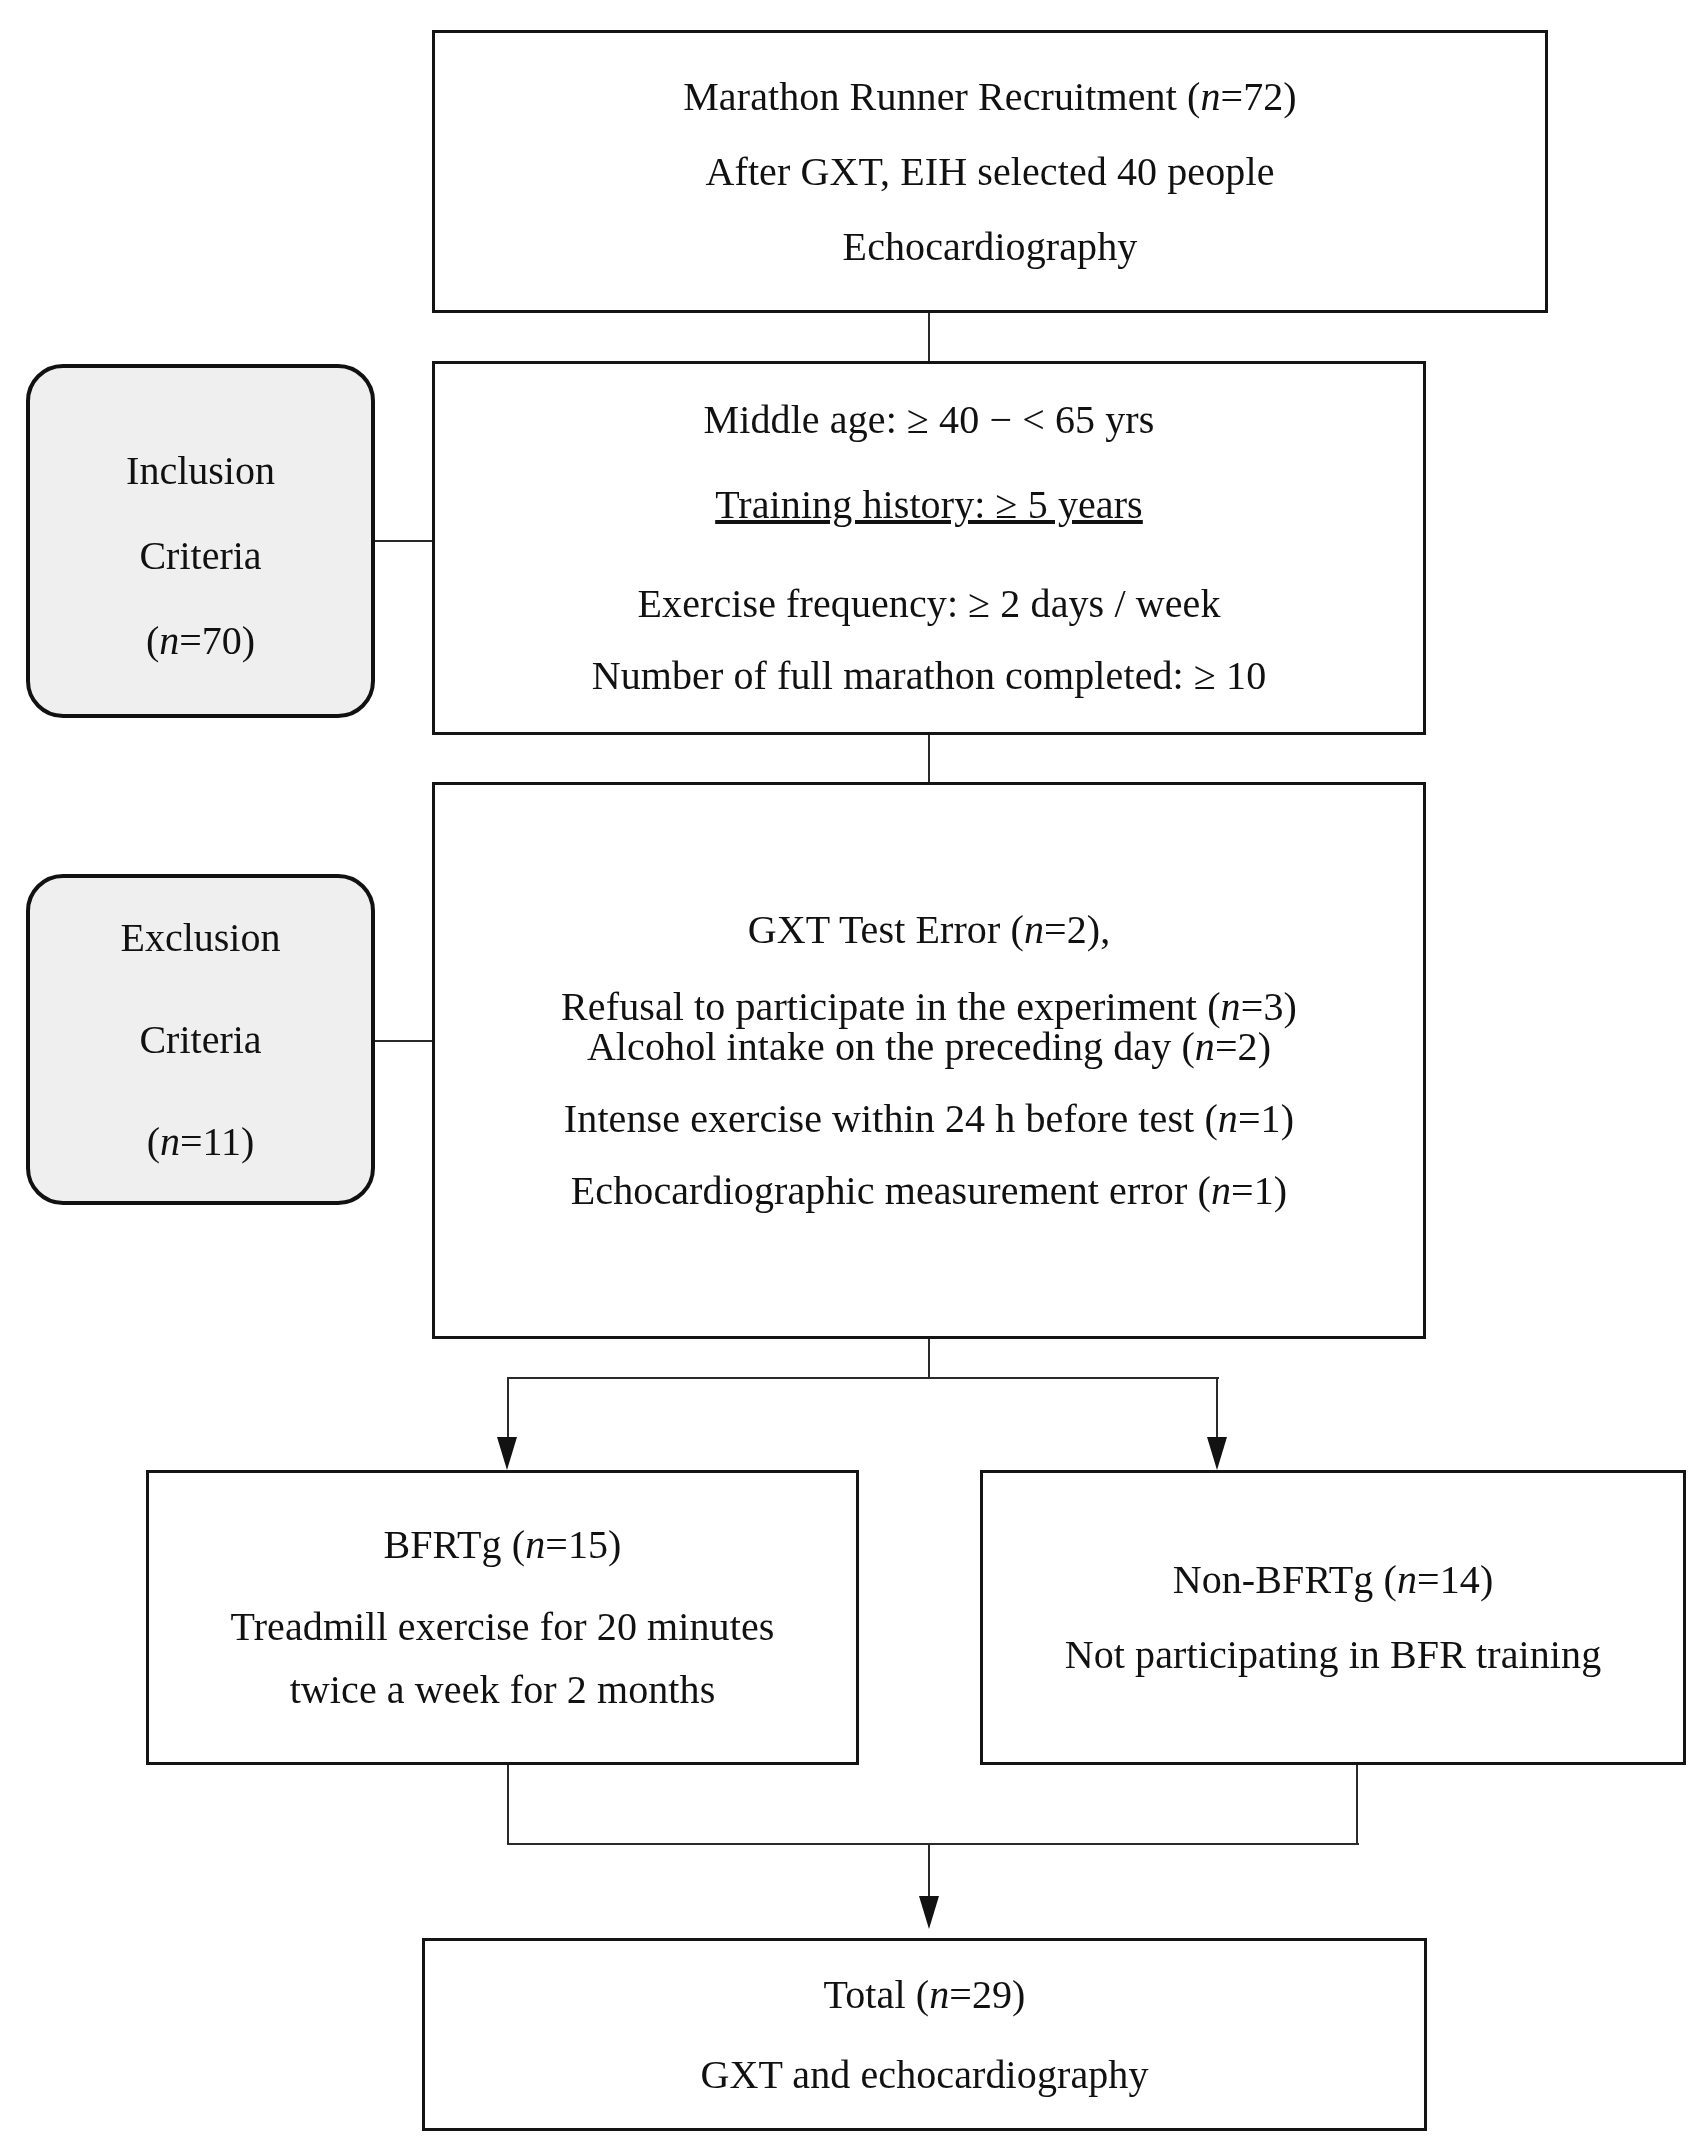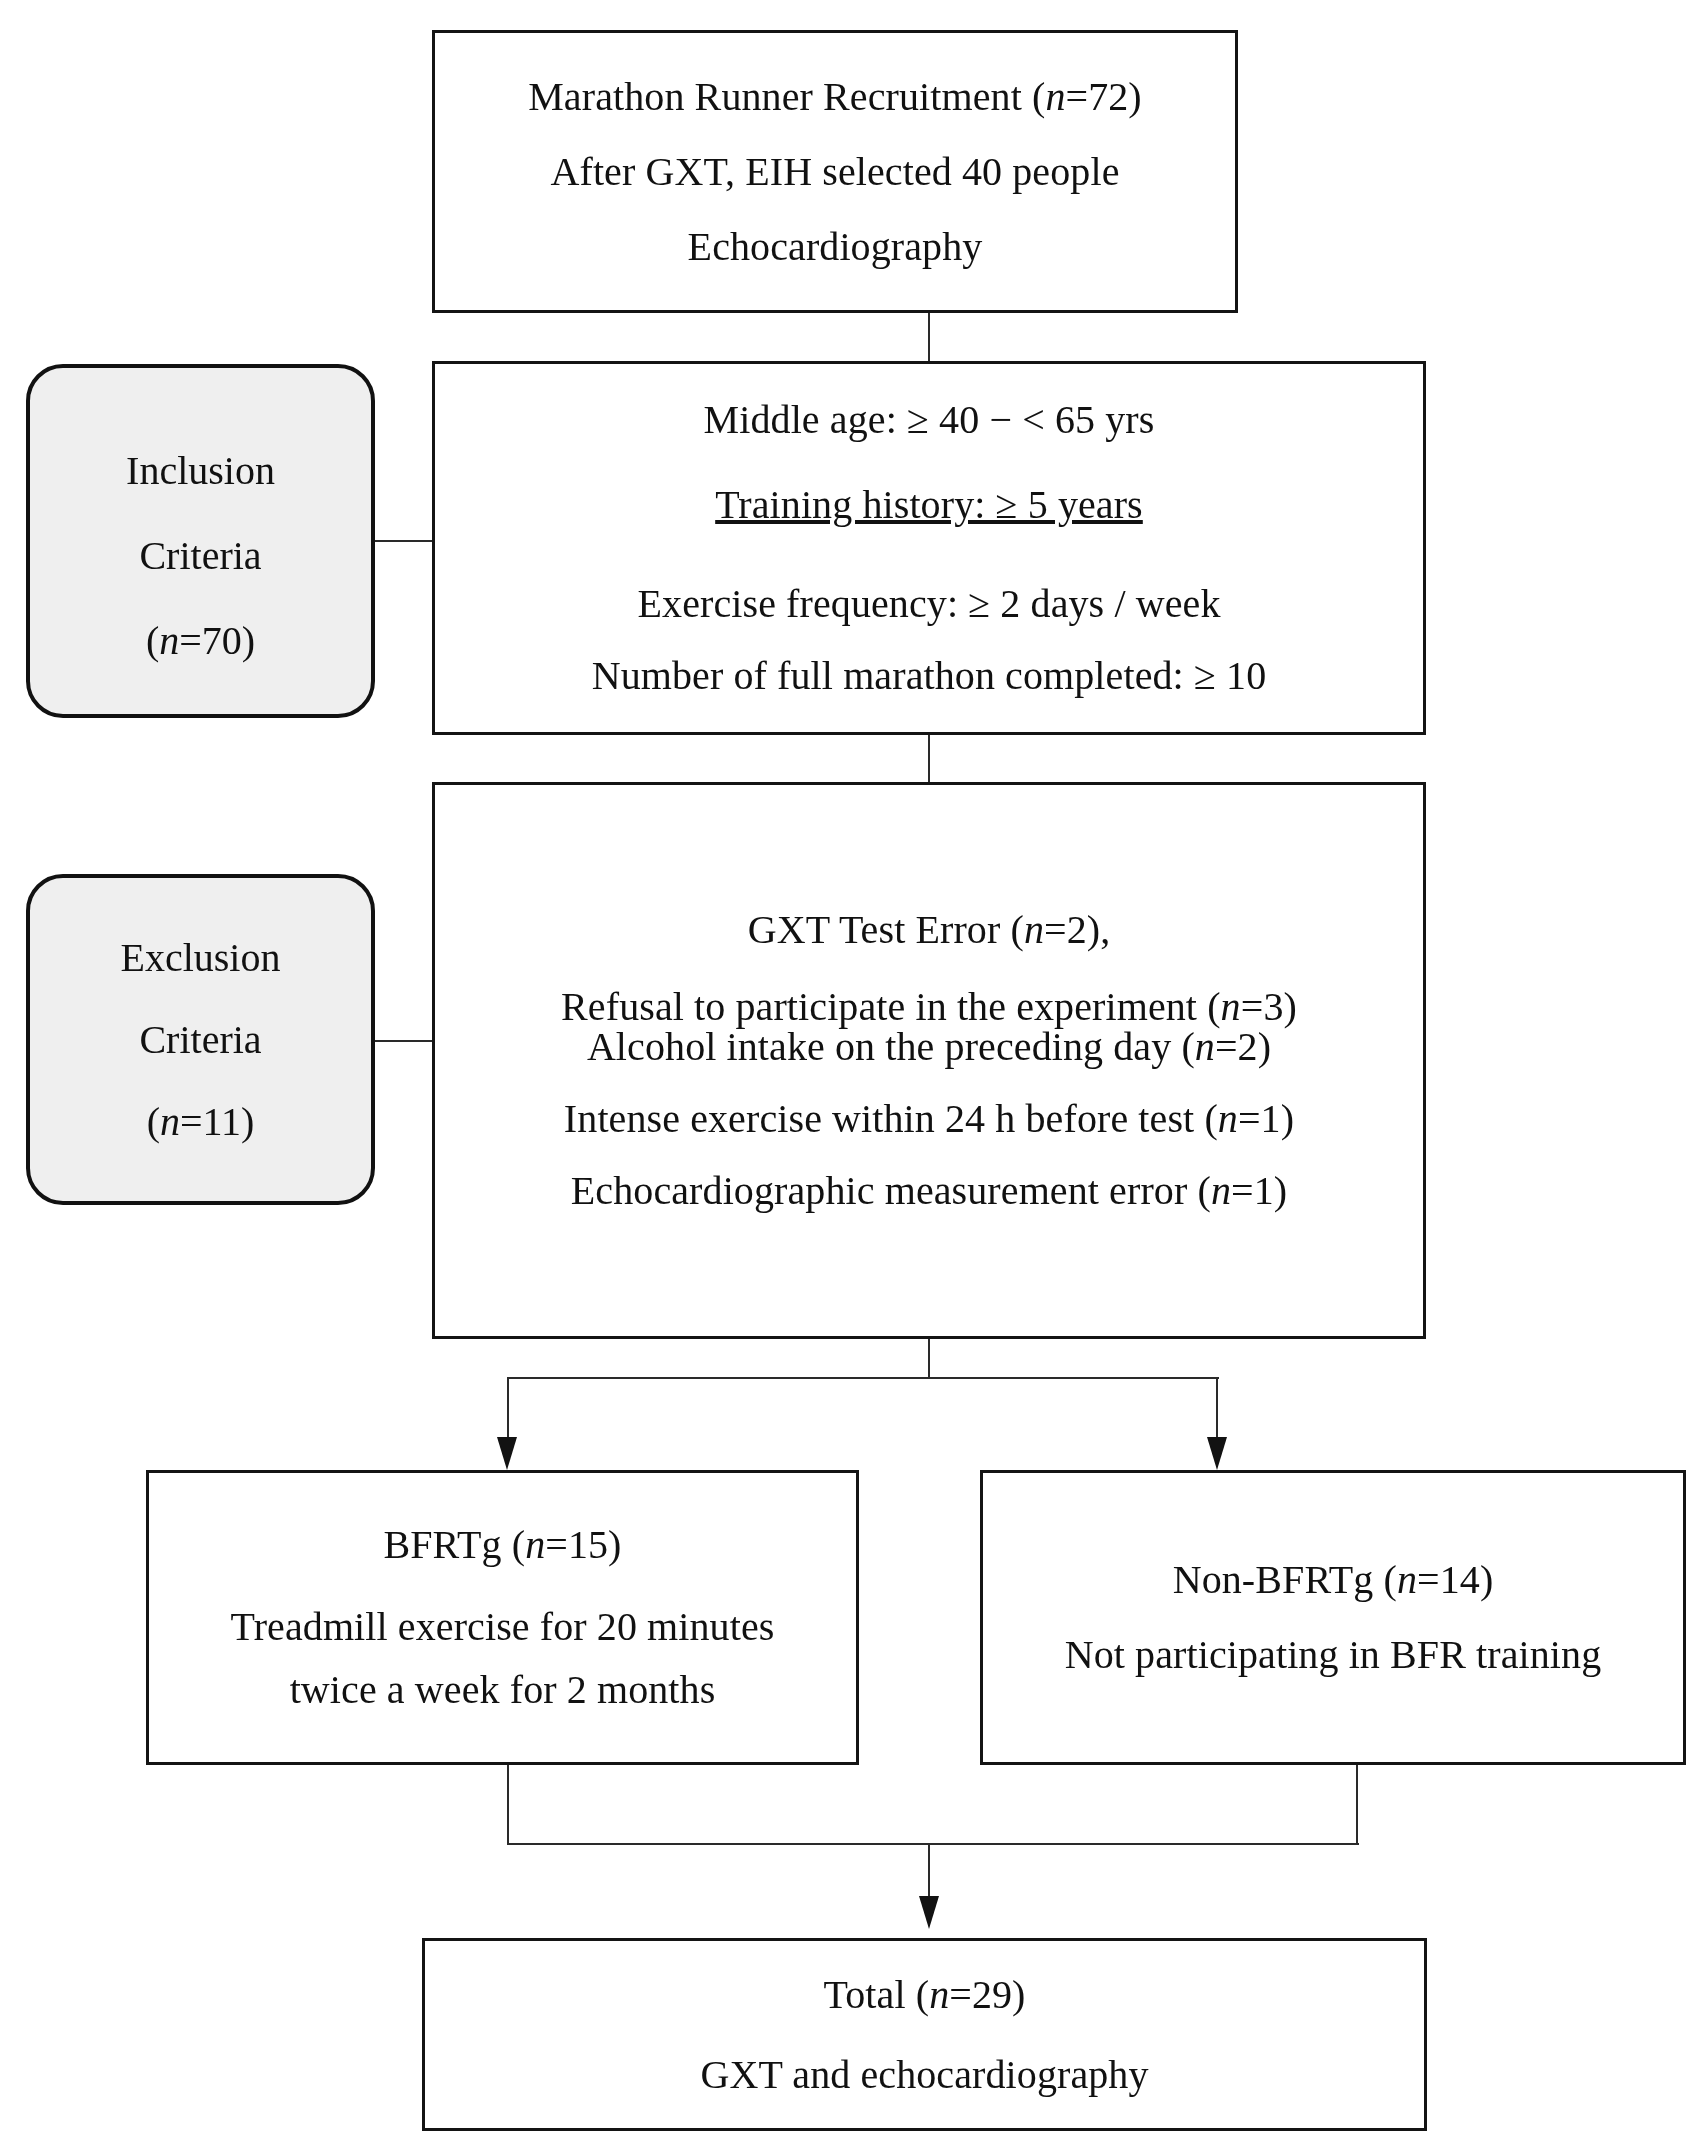--- a/index.html
+++ b/index.html
@@ -81,21 +81,21 @@
     border-left: 10.8px solid transparent;
     border-right: 10.8px solid transparent;
     border-top: 33px solid #121212;
   }
 </style>
 </head>
 <body>
 
 <div id="canvas">
 
-  <div class="box" style="left:432px; top:30px; width:806px; height:283px; padding:19px 21.6px;">
+  <div class="box" style="left:432px; top:30px; width:1116px; height:283px; padding:19px 21.6px;">
     <span class="line" style="margin-bottom:35px;"><span>Marathon Runner Recruitment (</span><span class="it">n</span><span>=72)</span></span>
     <span class="line" style="margin-bottom:35px;">After GXT, EIH selected 40 people</span>
     <span class="line">Echocardiography</span>
   </div>
 
   <div class="vline" style="left:928px; top:313px; height:48px;"></div>
 
   <div class="capsule" style="left:26px; top:364px; width:349px; height:354px;">
     <span class="line" style="margin-bottom:45px;margin-top:29px;">Inclusion</span>
     <span class="line" style="margin-bottom:45px;">Criteria</span>
@@ -106,21 +106,21 @@
 
   <div class="box" style="left:432px; top:361px; width:994px; height:374px; padding:17.3px 21.6px;">
     <span class="line" style="margin-bottom:45px;">Middle age: ≥ 40  −  &lt; 65 yrs</span>
     <span class="line" style="margin-bottom:59px;text-decoration:underline;">Training history: ≥ 5 years</span>
     <span class="line" style="margin-bottom:32px;">Exercise frequency: ≥ 2 days / week</span>
     <span class="line">Number of full marathon completed: ≥ 10</span>
   </div>
 
   <div class="vline" style="left:928px; top:735px; height:48px;"></div>
 
-  <div class="capsule" style="left:26px; top:874px; width:349px; height:331px;">
+  <div class="capsule" style="left:26px; top:874px; width:349px; height:331px;gap:20px;">
     <span class="line" style="margin-bottom:42px;">Exclusion</span>
     <span class="line" style="margin-bottom:42px;">Criteria</span>
     <span class="line"><span>(</span><span class="it">n</span><span>=11)</span></span>
   </div>
 
   <div class="hline" style="left:375px; top:1040px; width:63px;"></div>
 
   <div class="box" style="left:432px; top:782px; width:994px; height:557px; padding:19px 19px;">
     <span class="line" style="margin-bottom:37px;"><span>GXT Test Error (</span><span class="it">n</span><span>=2),</span></span>
     <span class="line" style=""><span>Refusal to participate in the experiment (</span><span class="it">n</span><span>=3)</span></span>

